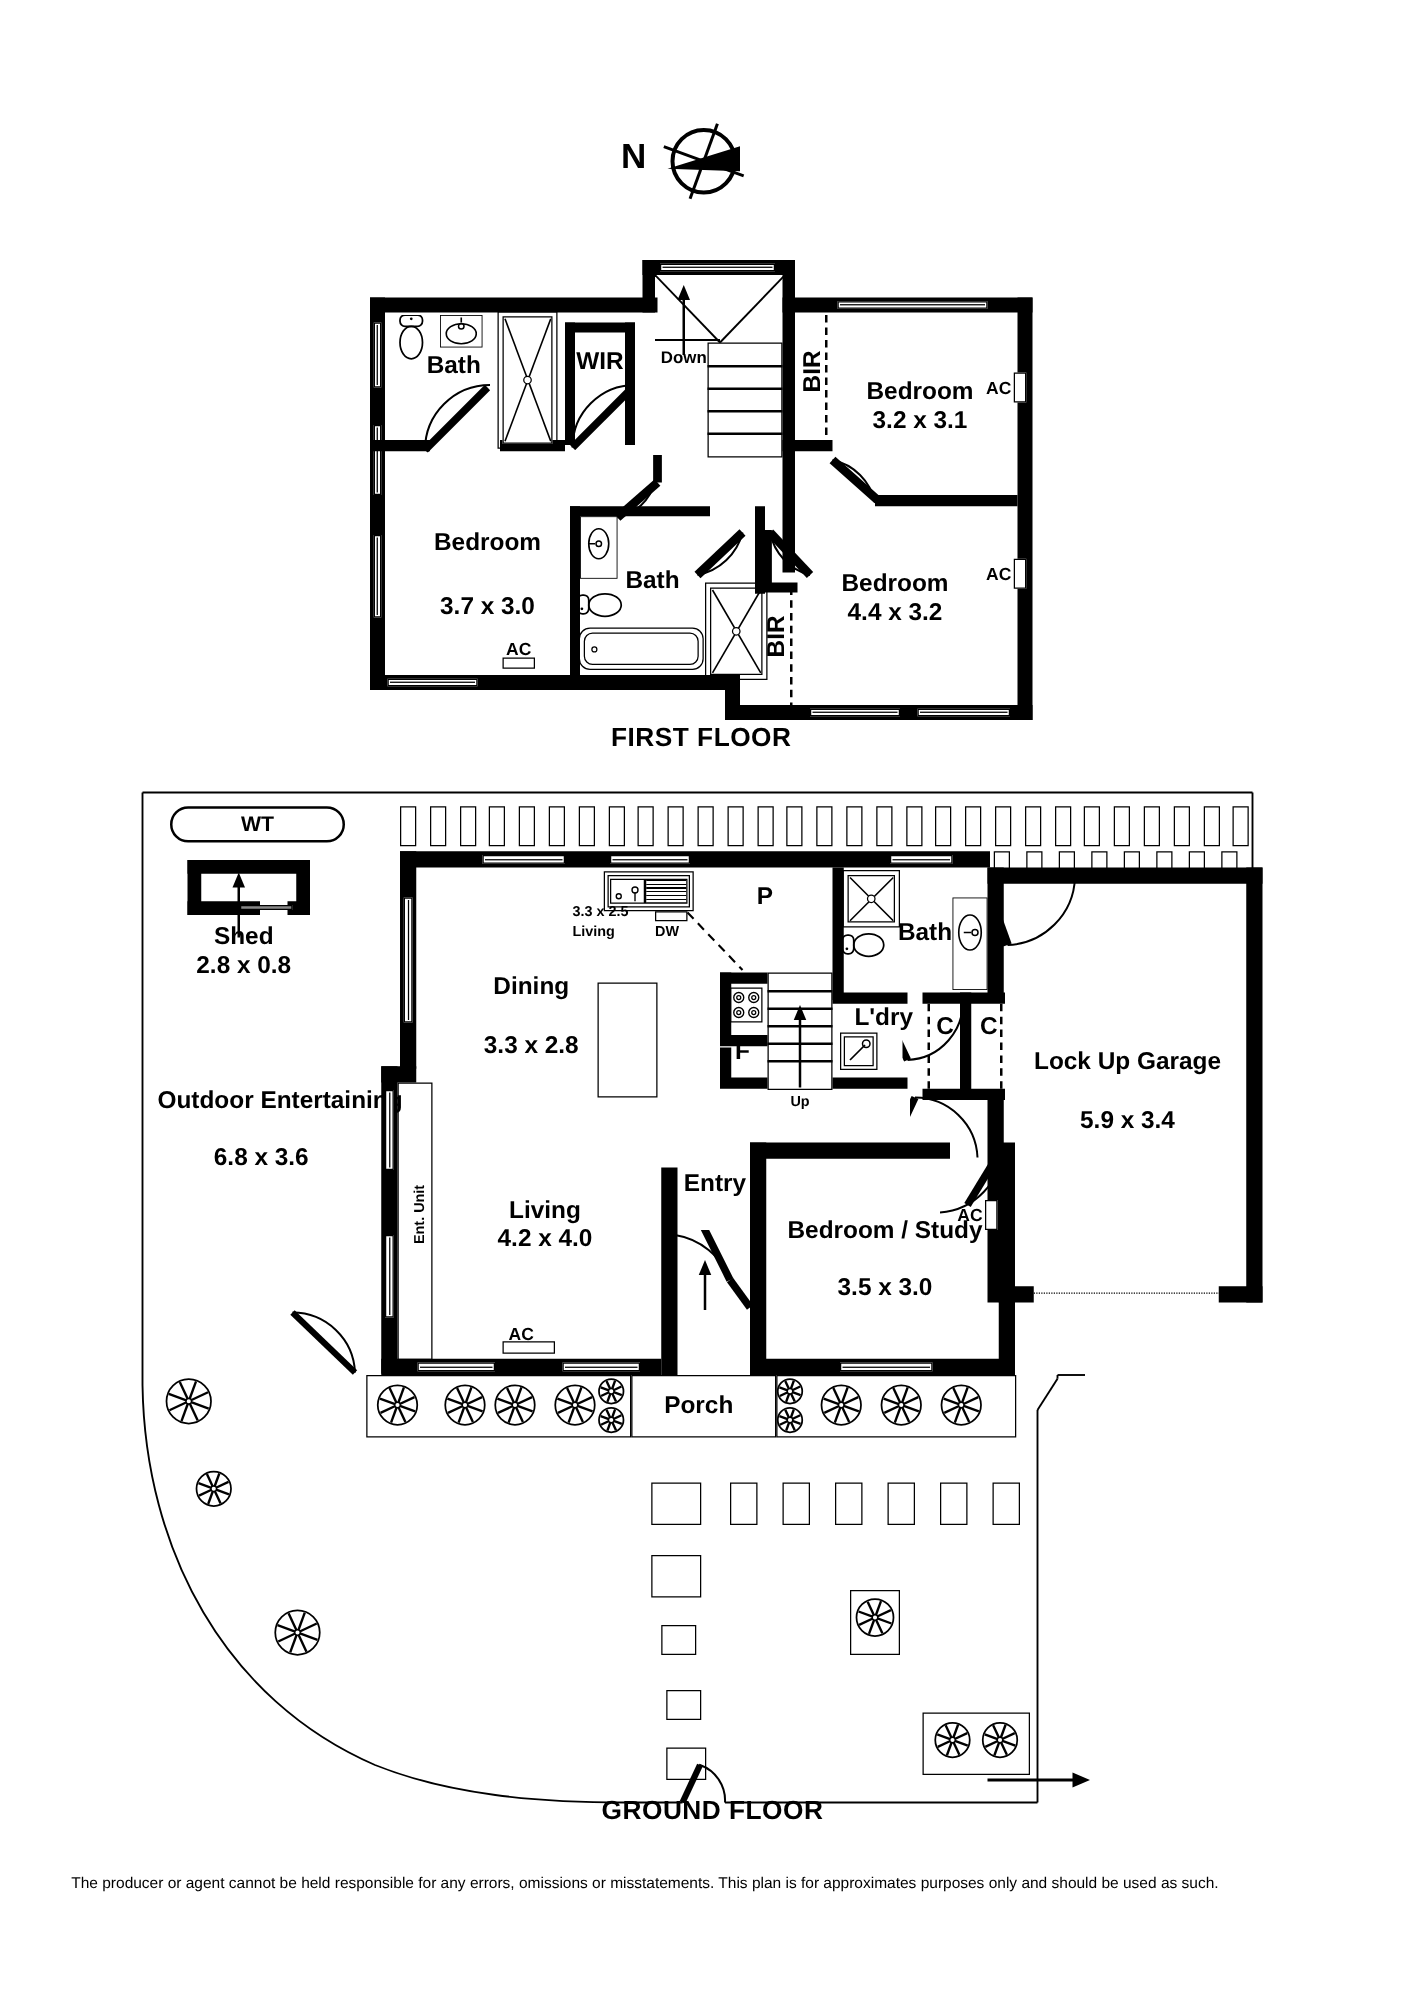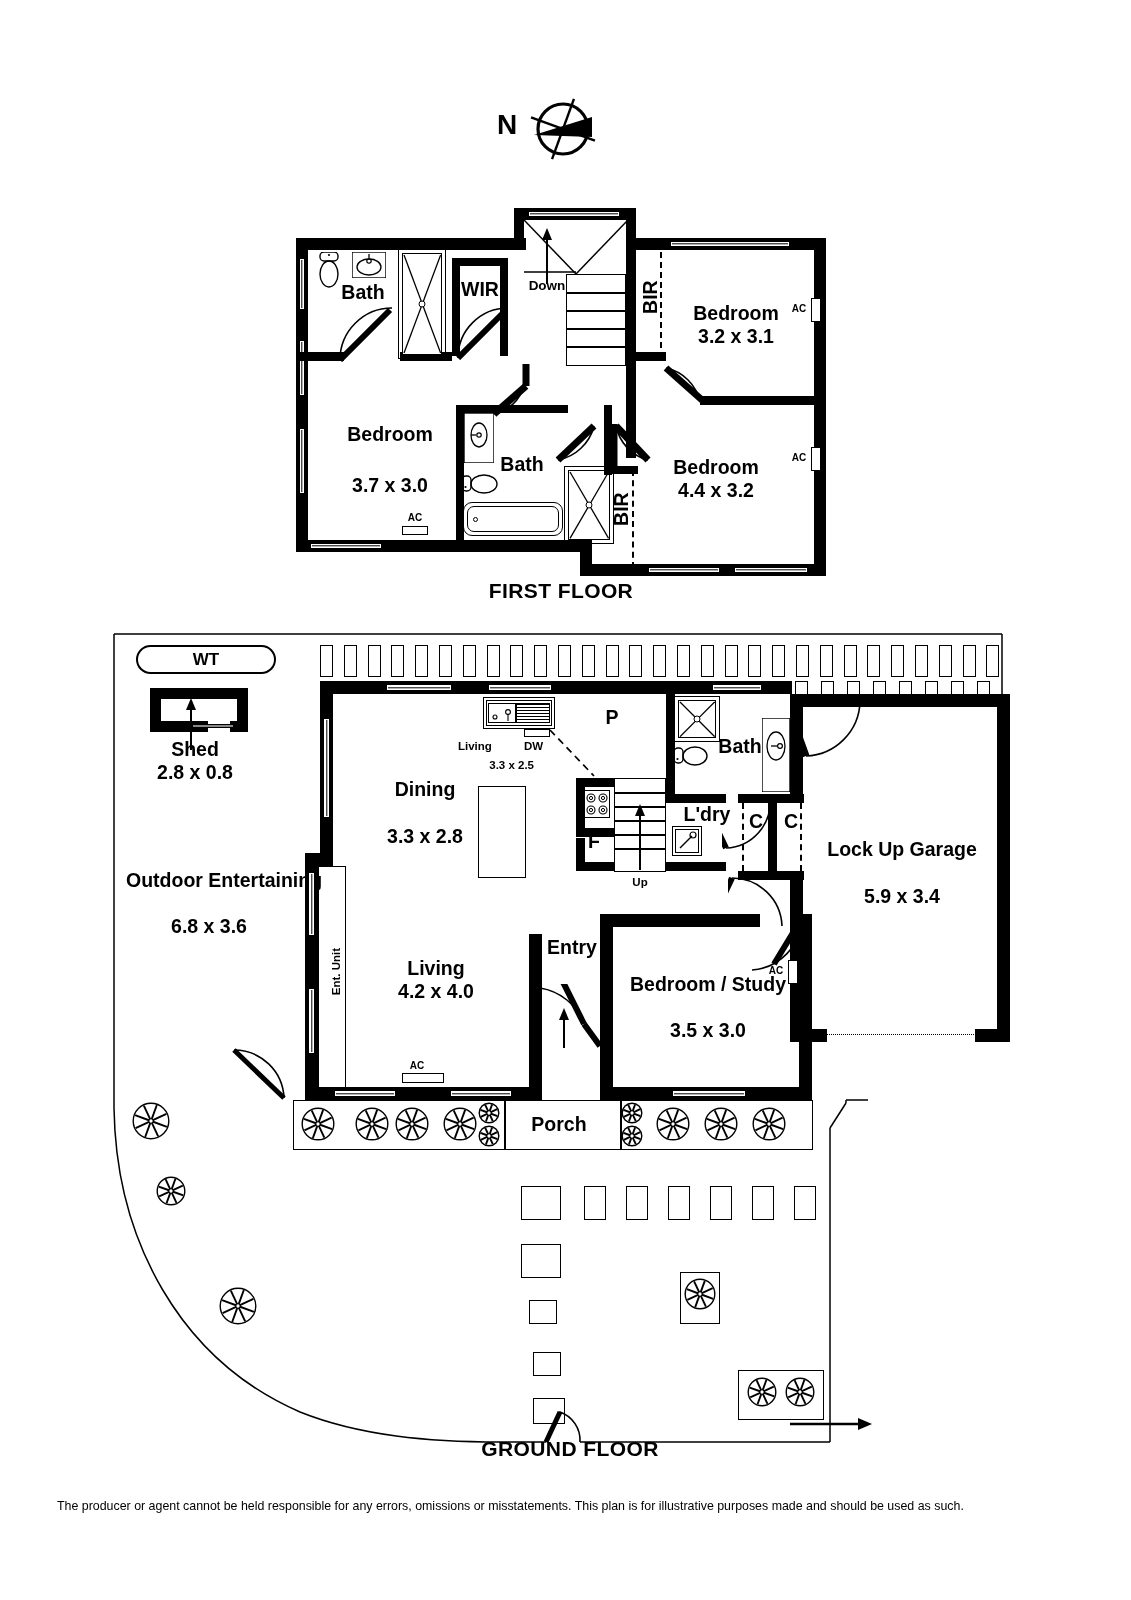--- a/index.html
+++ b/index.html
@@ -15,21 +15,21 @@
   
   .wall{position:absolute;background:#000;}
   .thin{position:absolute;background:#000;}
   .outline{position:absolute;border:1.6px solid #000;box-sizing:border-box;background:transparent;}
 
   
   .lbl{position:absolute;font-weight:bold;text-align:center;line-height:1.14;white-space:pre;}
   .lbl.room{font-size:19.5px;}
   .lbl.sm{font-size:13.5px;}
   .lbl.xs{font-size:11.5px;}
-  .lbl.tiny{font-size:10px;font-weight:bold;}
+  .lbl.tiny{font-size:14px;font-weight:bold;}
   .lbl.floor{font-size:21px;letter-spacing:.4px;}
   .rot90{transform:rotate(-90deg);transform-origin:50% 50%;}
 
   
   .footer{position:absolute;left:57px;top:1496px;width:1020px;}
   .foot-title{font-size:20.5px;font-weight:bold;letter-spacing:.1px;}
   .foot-body{font-size:12.4px;line-height:1.48;margin-top:7px;}
 
   
   .win{position:absolute;background:#fff;border:1.4px solid #000;box-sizing:border-box;}
@@ -389,21 +389,21 @@
       <svg width="66" height="26" style="position:absolute;left:0;top:0;">
         <circle cx="9" cy="17" r="2" fill="none" stroke="#000" stroke-width="1.1"></circle>
         <circle cx="22" cy="12" r="2.4" fill="none" stroke="#000" stroke-width="1.1"></circle>
         <line x1="22" y1="14" x2="22" y2="21" stroke="#000" stroke-width="1.1"></line>
       </svg>
     </div>
     <div class="outline" style="left:483px;top:697px;width:72px;height:32px;border-width:1.3px;"></div>
     <div class="outline" style="left:524px;top:729px;width:26px;height:8px;border-width:1.3px;"></div>
     <div class="lbl xs" style="left:458px;top:740px;width:66px;text-align:left;">Living</div>
     <div class="lbl xs" style="left:524px;top:740px;width:34px;text-align:left;">DW</div>
-    <div class="lbl xs" style="left:458px;top:759px;width:76px;text-align:right;">3.3 x 2.5</div>
+    <div class="lbl xs" style="left:458px;top:724px;width:76px;text-align:left;">3.3 x 2.5</div>
 
     <div class="lbl room" style="left:598px;top:706px;width:28px;">P</div>
     <svg style="position:absolute;left:548px;top:728px;" width="50" height="52">
       <line x1="2" y1="2" x2="46" y2="48" stroke="#000" stroke-width="1.7" stroke-dasharray="7,5"></line>
     </svg>
 
     <div class="wall" style="left:576px;top:778px;width:38px;height:9px;"></div>
     <div class="wall" style="left:576px;top:778px;width:9px;height:58px;"></div>
     <div class="wall" style="left:576px;top:828px;width:38px;height:9px;"></div>
     <div class="abs" style="left:584px;top:790px;width:26px;height:28px;">
@@ -750,16 +750,16 @@
       <div class="outline" style="left: 533px; top: 1398px; width: 32px; height: 26px; border-width: 1.3px;"></div>
       <div class="outline" style="left: 584px; top: 1186px; width: 22px; height: 34px; border-width: 1.3px;"></div>
       <div class="outline" style="left: 626px; top: 1186px; width: 22px; height: 34px; border-width: 1.3px;"></div>
       <div class="outline" style="left: 668px; top: 1186px; width: 22px; height: 34px; border-width: 1.3px;"></div>
       <div class="outline" style="left: 710px; top: 1186px; width: 22px; height: 34px; border-width: 1.3px;"></div>
       <div class="outline" style="left: 752px; top: 1186px; width: 22px; height: 34px; border-width: 1.3px;"></div>
       <div class="outline" style="left: 794px; top: 1186px; width: 22px; height: 34px; border-width: 1.3px;"></div>
     </div>
 
   <div class="footer">
-    <div class="foot-body" style="margin-top:1px;">The producer or agent cannot be held responsible for any errors, omissions or misstatements. This plan is for illustrative purposes made and should be used as such.</div>
+    <div class="foot-body" style="margin-top:1px;">The producer or agent cannot be held responsible for any errors, omissions or misstatements. This plan is for approximates purposes only and should be used as such.</div>
   </div>
 
 </div>
 
 </body></html>

